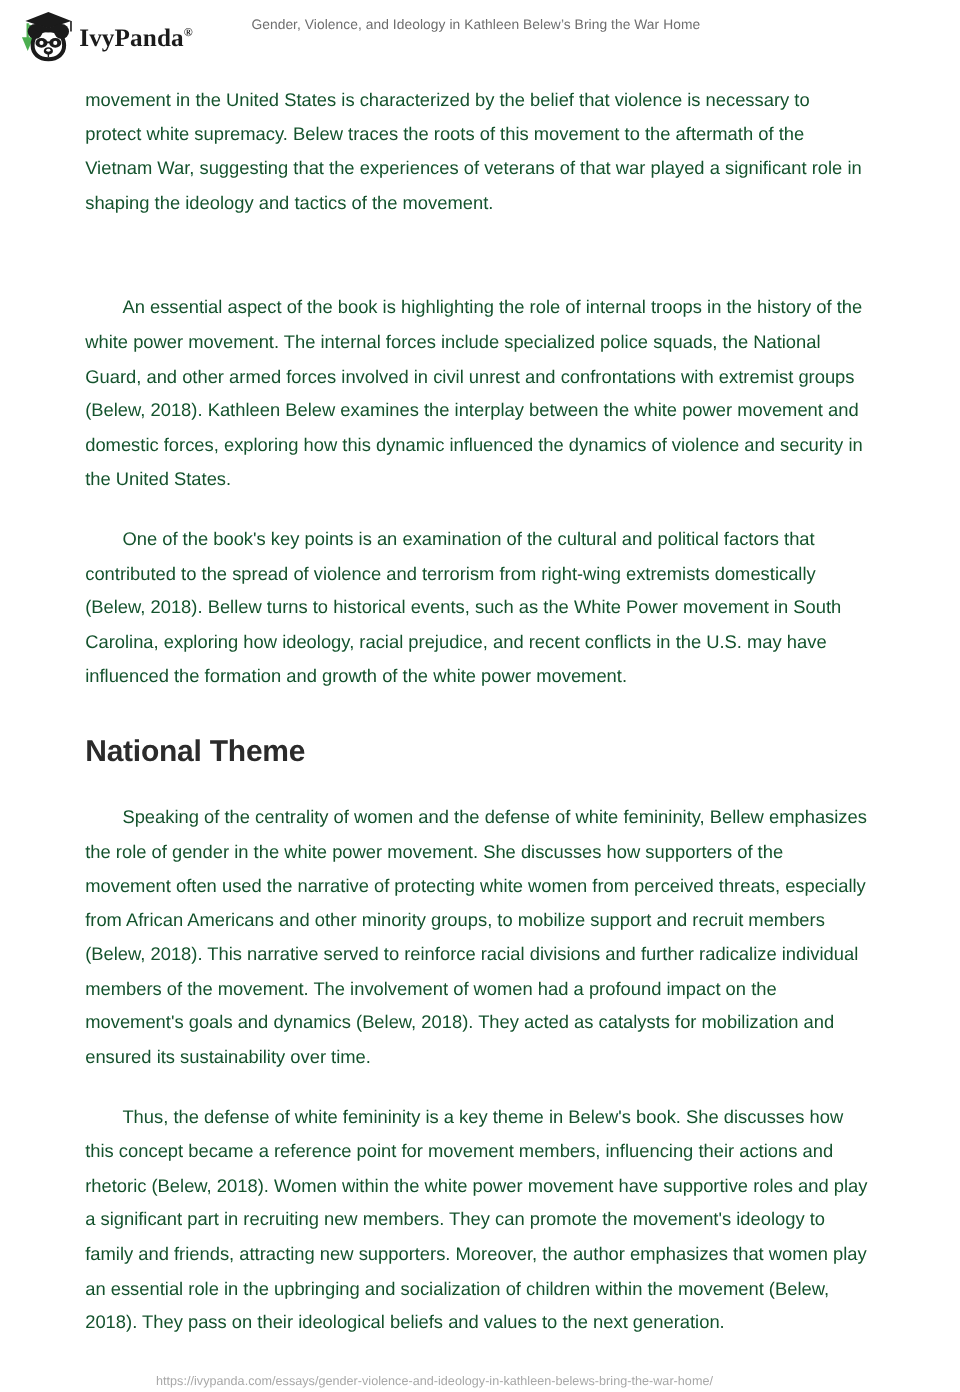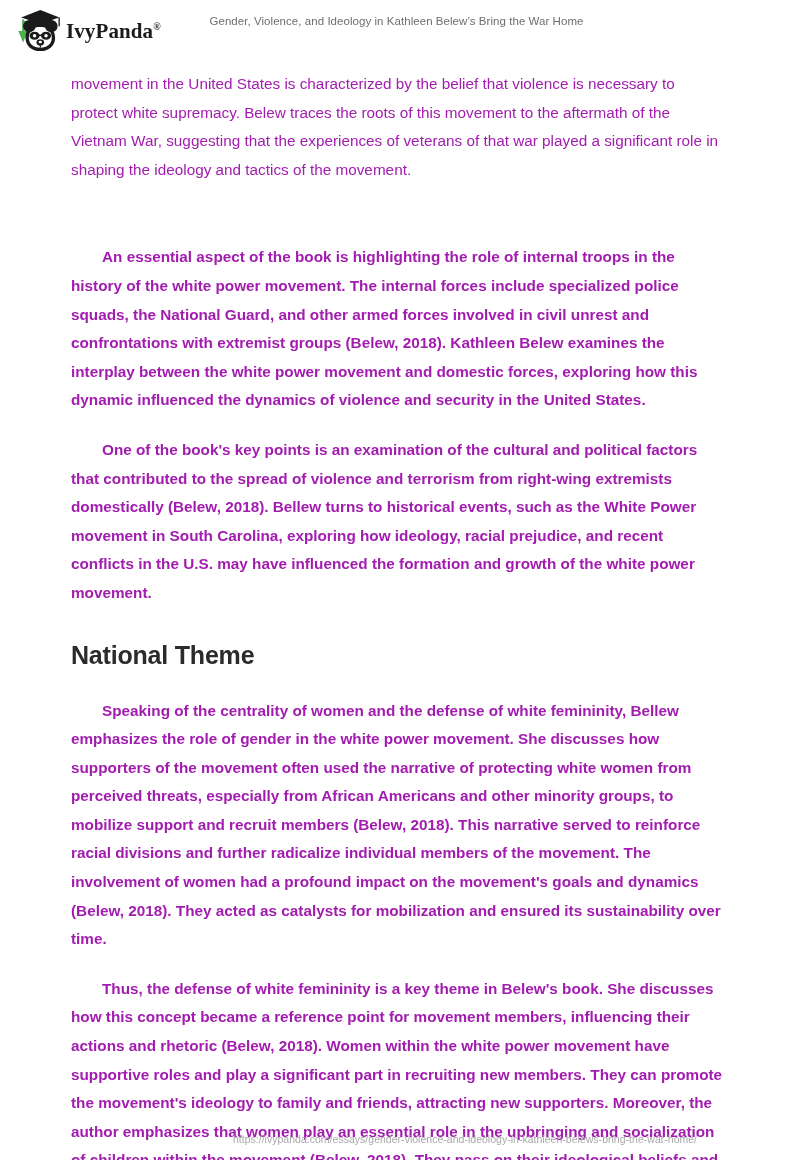--- a/index.html
+++ b/index.html
@@ -70,48 +70,46 @@
   .content {
     position: absolute;
     left: 71px;
     top: 70px;
     width: 652px;
   }
   .content p {
     margin: 0 0 0 0;
     font-size: 15.3px;
     line-height: 28.6px;
-    color: #a21caf;
+    color: #14532d;
     text-align: left;
   }
   .content p.indent {
     text-indent: 31px;
-    font-weight: bold;
   }
   .para-gap {
     height: 21px;
   }
   .content h2 {
     margin: 0;
     font-size: 25px;
     line-height: 30px;
     font-weight: bold;
     color: #2b2b2b;
     letter-spacing: -0.2px;
   }
   .h-gap-before { height: 32px; }
   .h-gap-after  { height: 27px; }
 
   
   .page-footer {
     position: absolute;
     left: 0;
-    bottom: 13px;
+    bottom: 1px;
     width: 800px;
-    text-align: center;
   }
   .footer-url {
     font-size: 10.5px;
     color: #a8a8a8;
     font-family: "Liberation Sans", sans-serif;
     letter-spacing: 0.02px;
     padding-left: 130px;
   }
 </style>
 </head>

